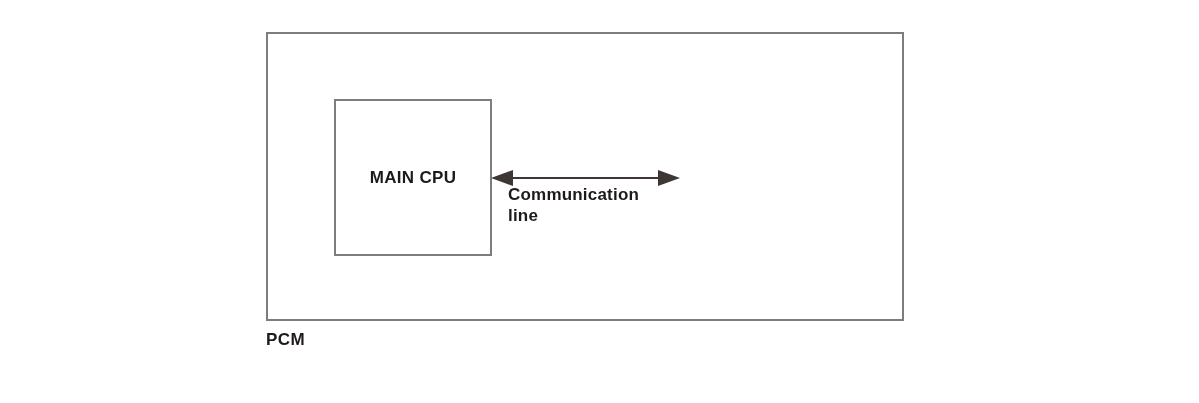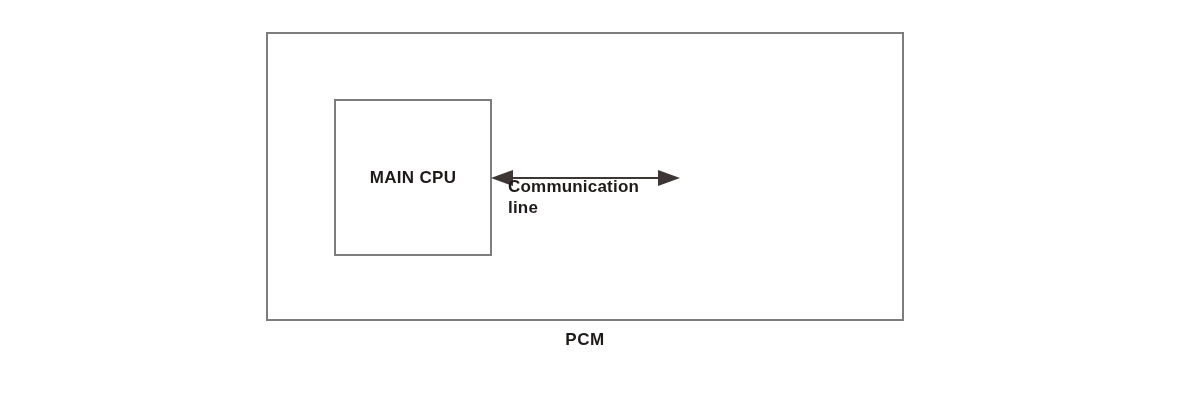--- a/index.html
+++ b/index.html
@@ -50,33 +50,33 @@
     left: 490px;
     top: 168px;
     width: 191px;
     height: 20px;
     color: var(--arrow, #3e3634);
   }
   .connector svg { display: block; width: 100%; height: 100%; }
   .connection-label {
     position: absolute;
     left: 508px;
-    top: 176px;
+    top: 184px;
     font-size: 17px;
     font-weight: bold;
     line-height: 21px;
     white-space: pre-line;
     letter-spacing: 0.2px;
   }
   .outer-caption {
     position: absolute;
     left: 266px;
     top: 330px;
     width: 638px;
-    text-align: center;
+    text-align: left;
     font-size: 17px;
     font-weight: bold;
     letter-spacing: 0.5px;
   }
 </style>
 </head>
 <body>
 
 <div class="stage">
 

